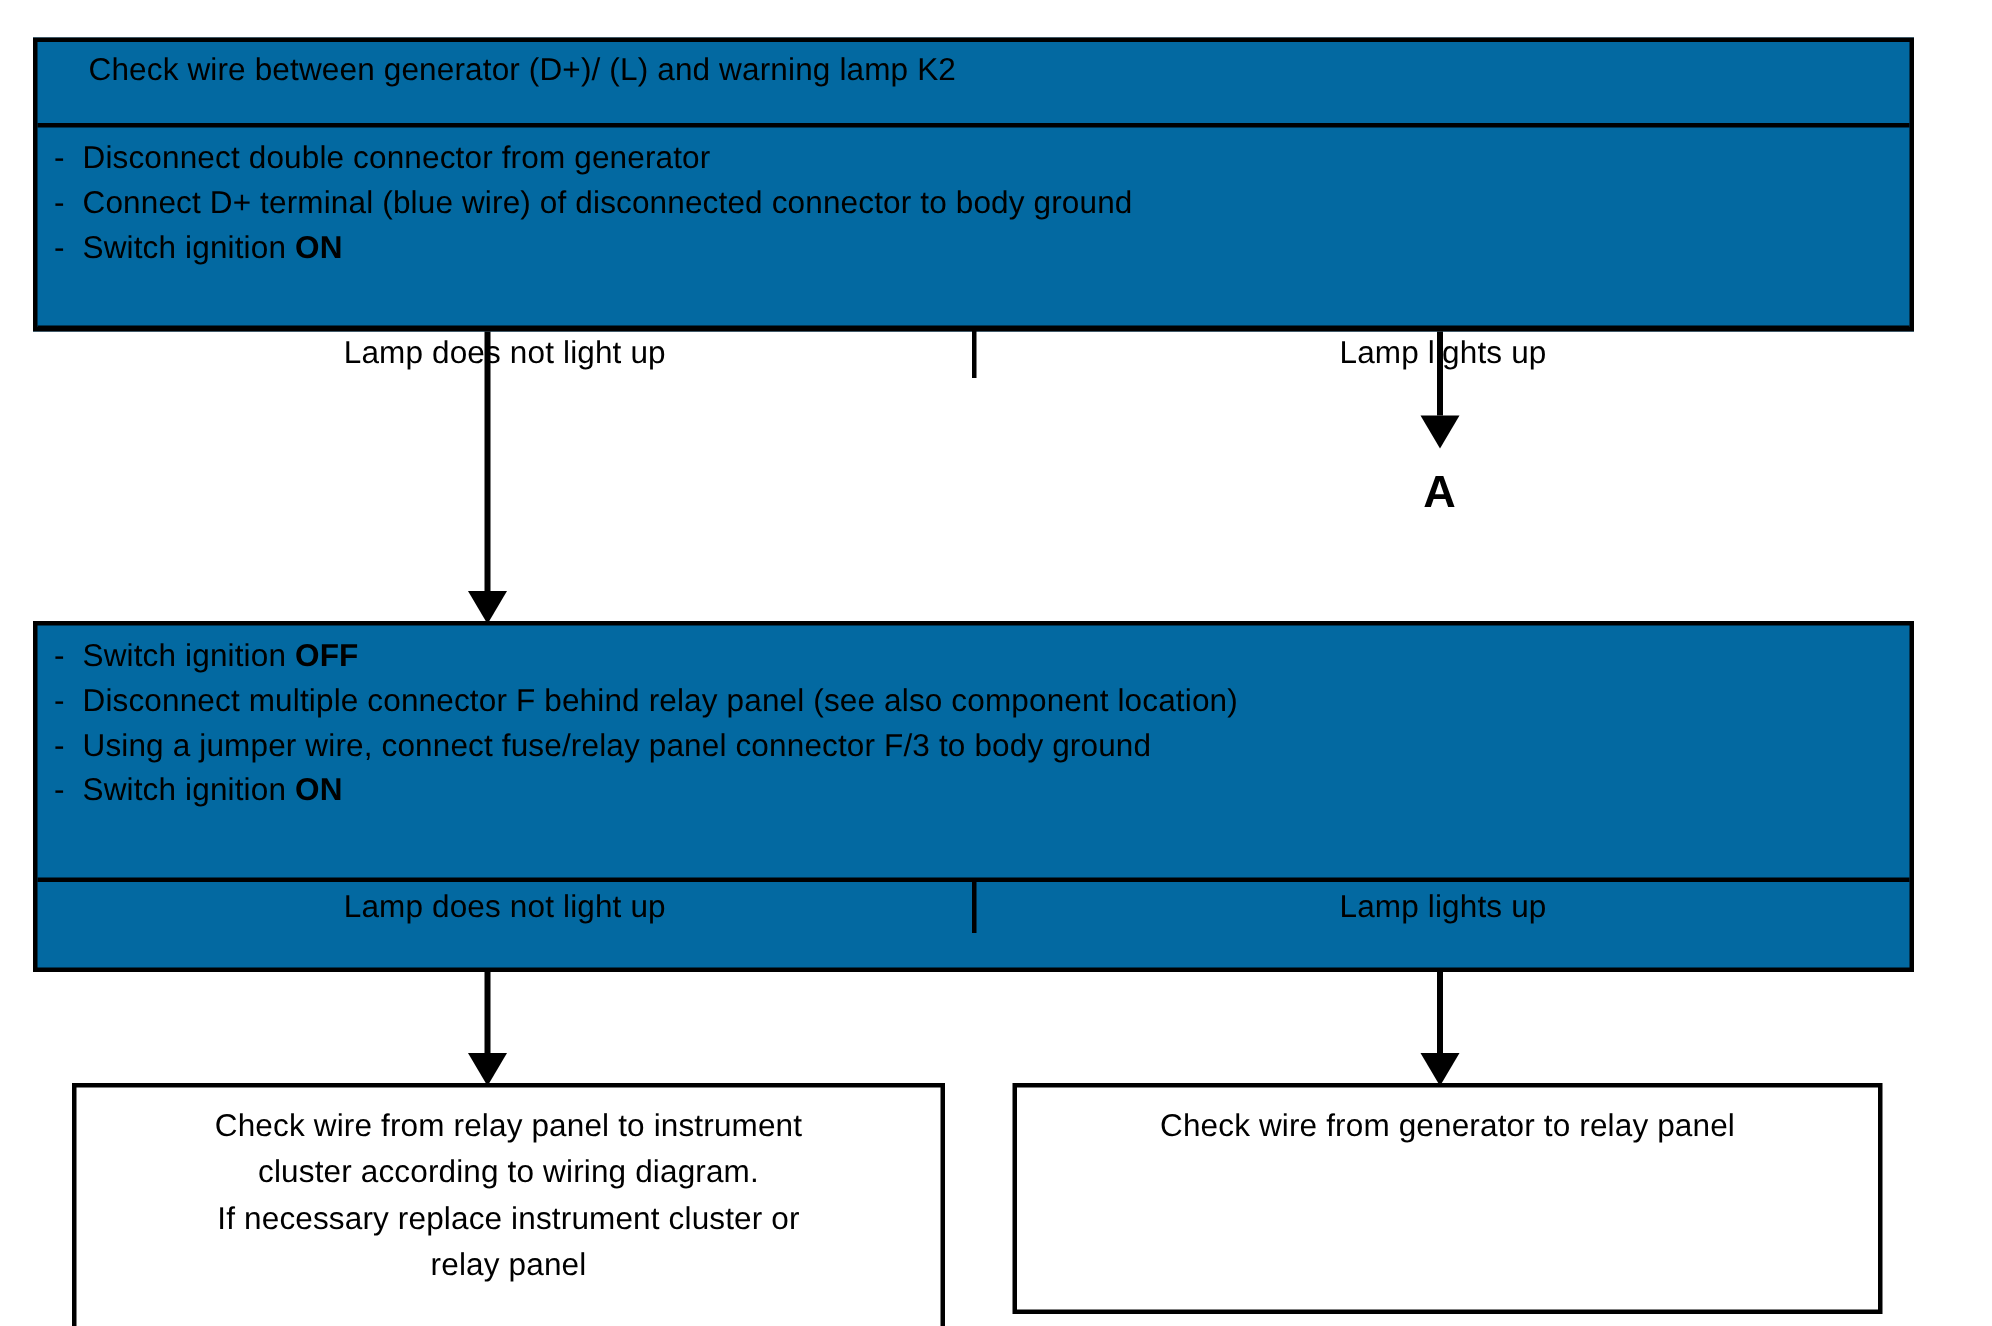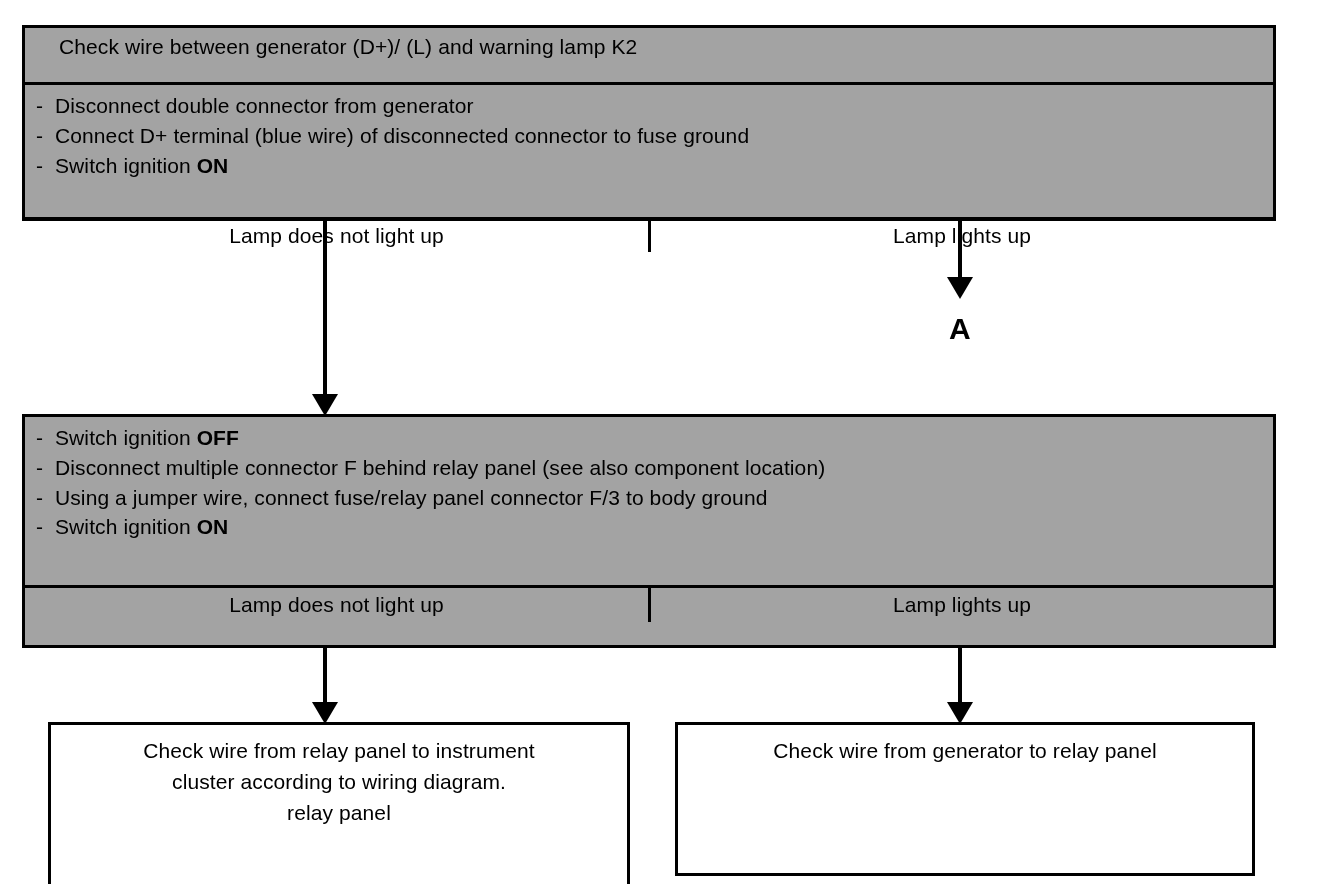--- a/index.html
+++ b/index.html
@@ -17,21 +17,21 @@
     width: 1328px;
     height: 884px;
     background: #ffffff;
     overflow: hidden;
   }
 
   
   .box {
     position: absolute;
     border: 3px solid #000;
-    background: #a3a3a3;
+    background: #0369a1;
     box-sizing: border-box;
   }
   .row-sep {
     border-bottom: 3px solid #000;
   }
   .col-sep {
     border-right: 3px solid #000;
   }
 
   .hdr {
@@ -130,21 +130,21 @@
 
     <div class="hdr row-sep" style="height:40px;">Check wire between generator (D+)/ (L) and warning lamp K2</div>
 
     <div class="steps row-sep" style="height:118px;">
       <div class="step">
         <span class="dash">-</span>
         <span class="txt"><span>Disconnect double connector from generator</span><b></b></span>
       </div>
       <div class="step">
         <span class="dash">-</span>
-        <span class="txt"><span>Connect D+ terminal (blue wire) of disconnected connector to fuse ground</span><b></b></span>
+        <span class="txt"><span>Connect D+ terminal (blue wire) of disconnected connector to body ground</span><b></b></span>
       </div>
       <div class="step">
         <span class="dash">-</span>
         <span class="txt"><span>Switch ignition </span><b>ON</b></span>
       </div>
     </div>
 
     <div class="outcome-row" style="height:32px;">
       <div class="outcome-cell col-sep" style="width:626px;">Lamp does not light up</div>
       <div class="outcome-cell" style="flex:1 1 auto;">Lamp lights up</div>
@@ -197,20 +197,21 @@
   </div>
 
   <div class="arrow" style="left:958px; top:648px; width:4px; height:76px;">
     <div class="shaft" style="height:54px;"></div>
     <div class="head" style="top:54px;"></div>
   </div>
 
   <div class="result-box" style="left:48px; top:722px; width:582px; height:169px;">
     <div class="result-text">Check wire from relay panel to instrument</div>
     <div class="result-text">cluster according to wiring diagram.</div>
+    <div class="result-text">If necessary replace instrument cluster or</div>
     <div class="result-text">relay panel</div>
   </div>
 
   <div class="result-box" style="left:675px; top:722px; width:580px; height:154px;">
     <div class="result-text">Check wire from generator to relay panel</div>
   </div>
 
 </div>
 
 </body></html>

